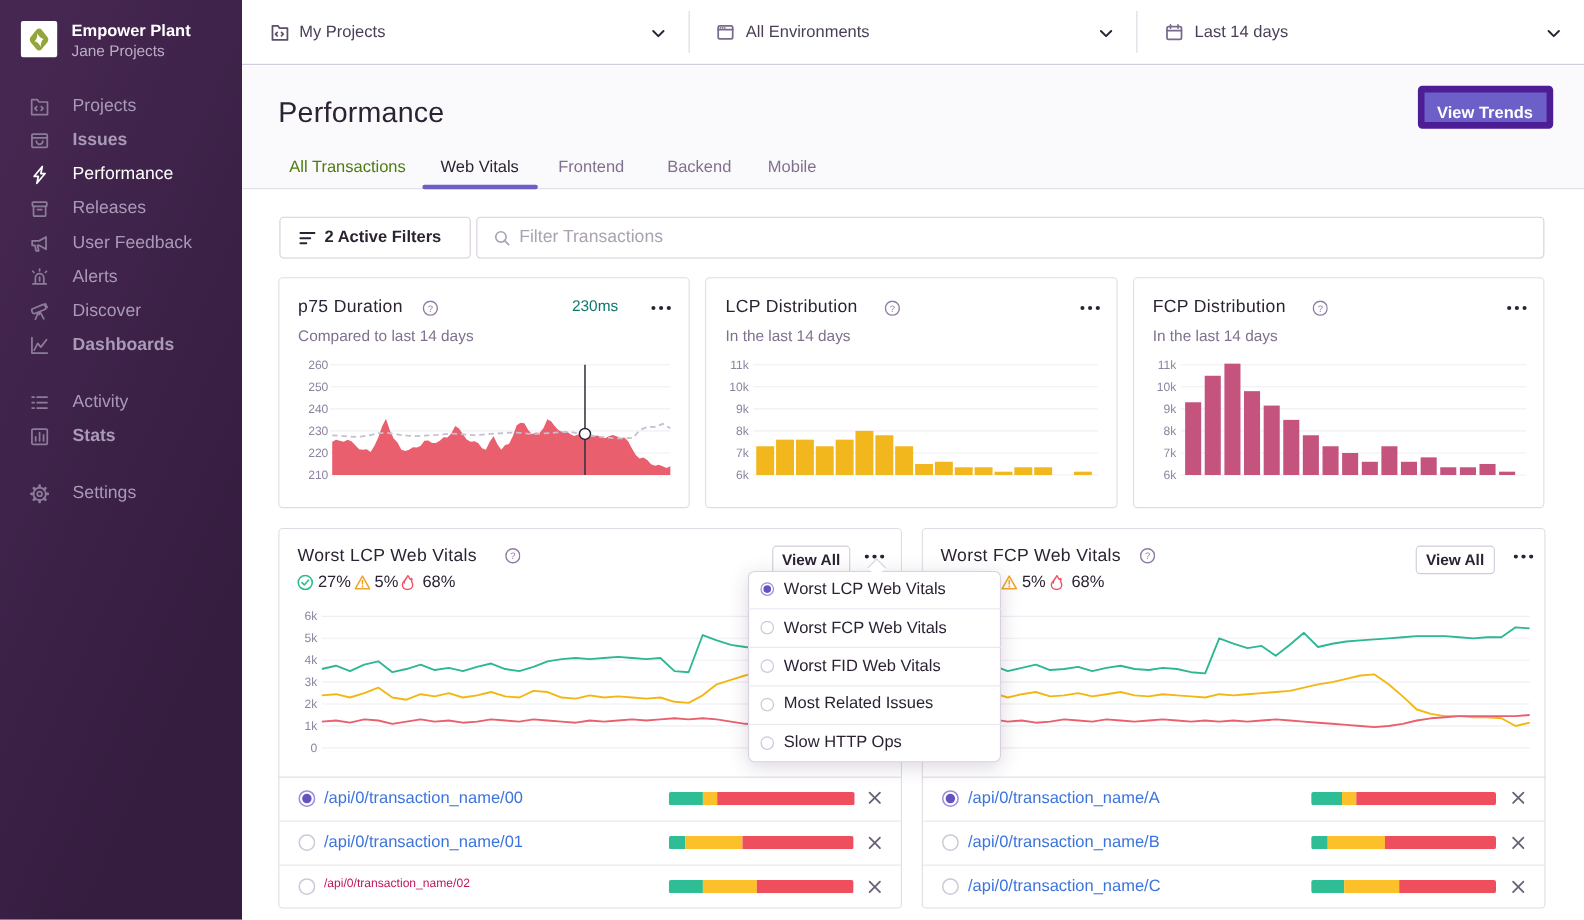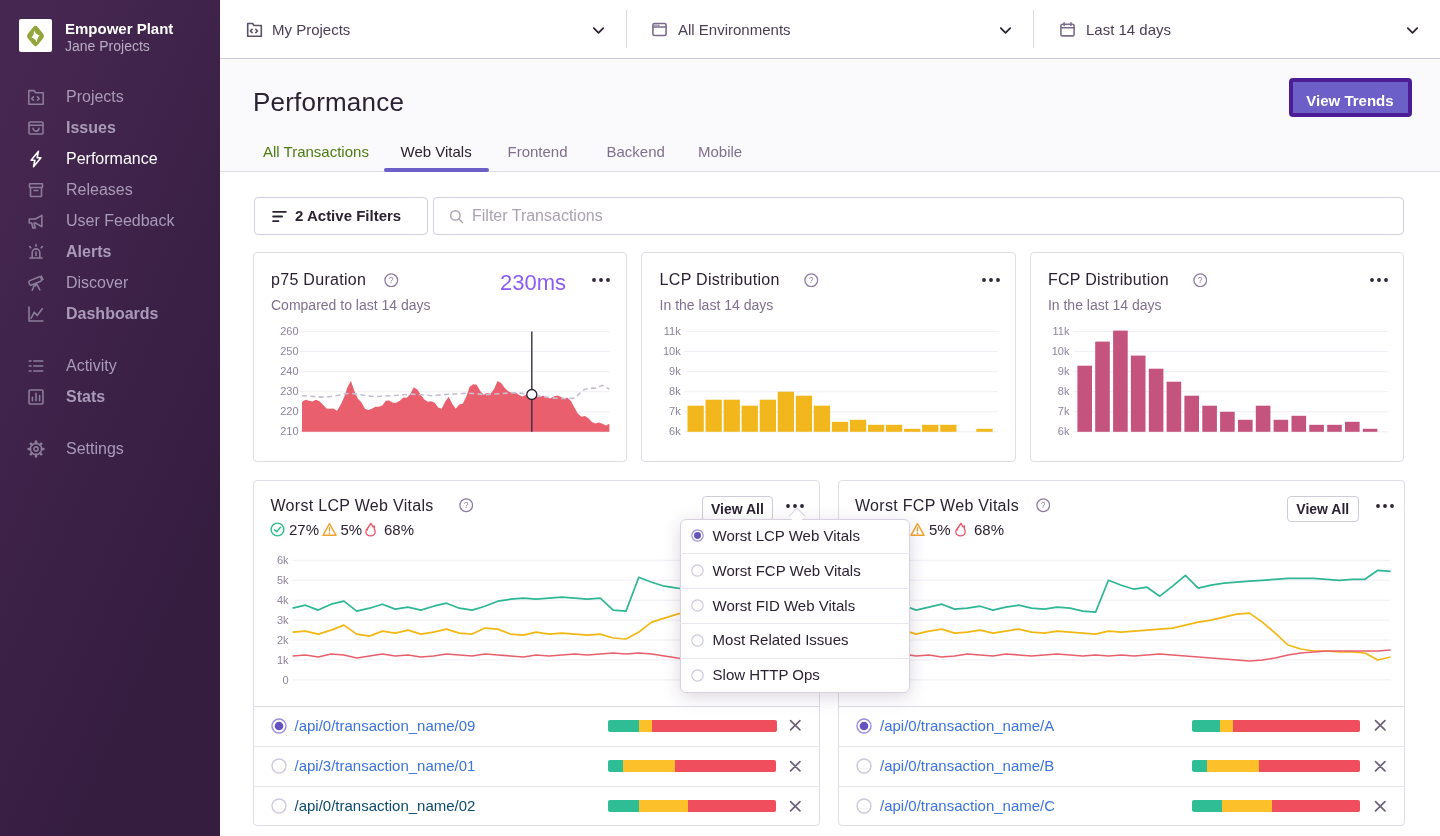--- a/index.html
+++ b/index.html
@@ -40,21 +40,21 @@
 <svg style="position:absolute;left:27px;top:211.5px" width="18" height="18" viewBox="0 0 16 16" fill="none" stroke="#8b7d99" stroke-width="1.4" stroke-linejoin="round" stroke-linecap="round">
 <path d="M2 6.2 v3.6 h2.2 l1 4.4 h2.1 l-1-4.4 h1.2 l5.7 3.2 V3 L7.5 6.2 Z"></path>
     </svg>
 <div style="position:absolute;left:66px;top:210.5px;font-size:16px;line-height:20px;color:#a99bb8;font-weight:400">User Feedback</div>
 <svg style="position:absolute;left:27px;top:242.5px" width="18" height="18" viewBox="0 0 16 16" fill="none" stroke="#8b7d99" stroke-width="1.4" stroke-linejoin="round" stroke-linecap="round">
 <path d="M4.6 13 V8.6 a3.4 3.4 0 0 1 6.8 0 V13"></path>
 <path d="M2.6 13.4 H13.4"></path>
       <path d="M8 2.8 V1.4 M3.4 4.2 L2.4 3.2 M12.6 4.2 L13.6 3.2"></path>
 <path d="M8 8 v3"></path>
     </svg>
-<div style="position:absolute;left:66px;top:241.5px;font-size:16px;line-height:20px;color:#a99bb8;font-weight:700">Alerts</div>
+<div style="position:absolute;left:66px;top:241.5px;font-size:16px;line-height:20px;color:#a99bb8;font-weight:400">Alerts</div>
 <svg style="position:absolute;left:27px;top:274px" width="18" height="18" viewBox="0 0 16 16" fill="none" stroke="#8b7d99" stroke-width="1.4" stroke-linejoin="round" stroke-linecap="round">
 <rect x="1.6" y="4.1" width="11.5" height="4.2" rx="1.4" transform="rotate(-22 7.4 6.2)"></rect>
 <path d="M12.6 1.9 L14.2 4.8"></path>
 <path d="M6.8 9.3 L4.6 14.4 M8.6 8.8 L11.4 14.1 M7.6 10.6 V9"></path>
     </svg>
 <div style="position:absolute;left:66px;top:273px;font-size:16px;line-height:20px;color:#a99bb8;font-weight:400">Discover</div>
 <svg style="position:absolute;left:27px;top:305px" width="18" height="18" viewBox="0 0 16 16" fill="none" stroke="#8b7d99" stroke-width="1.4" stroke-linejoin="round" stroke-linecap="round">
 <path d="M1.8 1.8 V14.2 H14.2"></path>
 <path d="M3.6 11.8 L6.5 6.4 L9 9.4 L13.6 3.4"></path>
     </svg>
@@ -108,21 +108,21 @@
 <path d="M1.8 6.4 H14.2"></path>
     <path d="M4.8 1.6 v2.6 M11.2 1.6 v2.6"></path>
   </svg>
 <div class="abs" style="left:1086px;top:21px;font-size:15px;color:#4a3e57">Last 14 days</div>
 <svg style="position:absolute;left:1405px;top:23px" width="15" height="15" viewBox="0 0 16 16" fill="none" stroke="#2b2233" stroke-width="1.9" stroke-linecap="round" stroke-linejoin="round">
 <path d="M3 5.5 L8 10.5 L13 5.5"></path>
   </svg>
 
 <div class="abs" style="left:220px;top:60px;width:1220px;height:112px;background:#faf9fb;border-bottom:1px solid #e0dce5"></div>
 <div class="abs" style="left:253px;top:87px;font-size:26px;color:#2b2233;letter-spacing:0.2px">Performance</div>
-<div class="abs" style="left:1288.5px;top:78px;width:123px;height:39px;background:#6c5fc7;border:4px solid #4c1d95;border-radius:4px;color:#fff;font-size:15px;font-weight:bold;text-align:center;line-height:37px">View Trends</div>
+<div class="abs" style="left:1288.5px;top:78px;width:123px;height:39px;background:#6c5fc7;border:6px solid #4c1d95;border-radius:4px;color:#fff;font-size:15px;font-weight:bold;text-align:center;line-height:37px">View Trends</div>
 <div class="abs" style="left:263px;top:143px;font-size:15px;color:#4d7c0f">All Transactions</div>
 <div class="abs" style="left:400.5px;top:143px;font-size:15px;color:#2b2233">Web Vitals</div>
 <div class="abs" style="left:507.5px;top:143px;font-size:15px;color:#80708f">Frontend</div>
 <div class="abs" style="left:606.5px;top:143px;font-size:15px;color:#80708f">Backend</div>
 <div class="abs" style="left:698px;top:143px;font-size:15px;color:#80708f">Mobile</div>
 <div class="abs" style="left:383.5px;top:168px;width:105px;height:4px;background:#6c5fc7;border-radius:2px"></div>
 
 <div class="abs" style="left:254px;top:197px;width:174px;height:38px;background:#fff;border:1px solid #d5cede;border-radius:4px"></div>
 <svg style="position:absolute;left:271px;top:207.5px" width="17" height="17" viewBox="0 0 16 16" fill="none" stroke="#2b2233" stroke-width="1.7" stroke-linecap="round">
 <path d="M2 3.6 H14 M2 8 H10.4 M2 12.4 H7"></path>
@@ -137,21 +137,21 @@
 
 <div class="abs" style="left:253px;top:252px;width:374.3px;height:210px;background:#fff;border:1px solid #e0dce5;border-radius:4px"></div>
 <div class="abs" style="left:641.3px;top:252px;width:374.3px;height:210px;background:#fff;border:1px solid #e0dce5;border-radius:4px"></div>
 <div class="abs" style="left:1029.6px;top:252px;width:374.3px;height:210px;background:#fff;border:1px solid #e0dce5;border-radius:4px"></div>
 
 <div class="abs" style="left:271px;top:271px;font-size:16px;color:#2b2233;letter-spacing:0.3px">p75 Duration</div>
 <svg style="position:absolute;left:384.45px;top:272.75px" width="14.5" height="14.5" viewBox="0 0 16 16">
 <circle cx="8" cy="8" r="7" fill="none" stroke="#8e7ba4" stroke-width="1.4"></circle>
 <text x="8" y="11.4" text-anchor="middle" font-size="9.5" fill="#8e7ba4" font-family="Liberation Sans">?</text>
   </svg>
-<div class="abs" style="left:500px;top:270px;width:82px;text-align:left;font-size:22px;color:#8b5cf6;font-weight:500">230ms</div>
+<div class="abs" style="left:500px;top:270px;width:82px;text-align:center;font-size:14px;color:#0f766e;font-weight:500">230ms</div>
 <svg style="position:absolute;left:592px;top:278px" width="18" height="4" viewBox="0 0 18 4">
 <circle cx="2" cy="2" r="1.9" fill="#2b2233"></circle>
     <circle cx="9" cy="2" r="1.9" fill="#2b2233"></circle>
     <circle cx="16" cy="2" r="1.9" fill="#2b2233"></circle>
   </svg>
 <div class="abs" style="left:271px;top:297px;font-size:14px;color:#80708f">Compared to last 14 days</div>
 <svg class="abs" style="left:253px;top:252px" width="374.3" height="210" viewBox="253 252 374.3 210">
 <line x1="300.0" y1="331.6" x2="609.4" y2="331.6" stroke="#f0edf4" stroke-width="1"></line>
 <line x1="300.0" y1="351.6" x2="609.4" y2="351.6" stroke="#f0edf4" stroke-width="1"></line>
 <line x1="300.0" y1="371.7" x2="609.4" y2="371.7" stroke="#f0edf4" stroke-width="1"></line>
@@ -304,45 +304,45 @@
     <polyline points="292.6,631.6 305.4,630.6 318.2,633.6 331.1,629.6 343.9,624.6 356.7,633.6 369.5,635.6 382.4,630.6 395.2,632.6 408.0,629.6 420.8,633.6 433.6,631.6 446.5,628.6 459.3,632.6 472.1,633.6 484.9,627.6 497.8,628.6 510.6,633.6 523.4,634.6 536.2,631.6 549.0,633.6 561.9,632.6 574.7,633.6 587.5,634.6 600.3,633.6 613.2,637.5 626.0,638.5 638.8,631.6 651.6,621.6 664.5,617.6 677.3,613.6 690.1,610.6 702.9,609.6 715.7,608.6 728.6,607.7 741.4,608.6 754.2,607.7 767.0,606.7 779.9,607.7 792.7,608.6 805.5,607.7" fill="none" stroke="#f2b712" stroke-width="1.7" stroke-linejoin="round"></polyline>
     <polyline points="292.6,655.5 305.4,654.5 318.2,656.5 331.1,653.5 343.9,654.5 356.7,657.5 369.5,655.5 382.4,653.5 395.2,655.5 408.0,654.5 420.8,656.5 433.6,655.5 446.5,653.5 459.3,654.5 472.1,655.5 484.9,653.5 497.8,654.5 510.6,655.5 523.4,656.5 536.2,654.5 549.0,655.5 561.9,654.5 574.7,653.5 587.5,654.5 600.3,653.5 613.2,652.5 626.0,653.5 638.8,652.5 651.6,653.5 664.5,655.5 677.3,657.5 690.1,658.5 702.9,659.5 715.7,660.5 728.6,659.5 741.4,660.5 754.2,661.5 767.0,660.5 779.9,659.5 792.7,660.5 805.5,661.5" fill="none" stroke="#ea5f6e" stroke-width="1.7" stroke-linejoin="round"></polyline>
 </svg>
 <div class="abs" style="left:253px;top:705.5px;width:566.5px;height:1px;background:#e0dce5"></div>
 <div class="abs" style="left:253px;top:745.7px;width:566.5px;height:1px;background:#e8e4ed"></div>
 <div class="abs" style="left:253px;top:785.9px;width:566.5px;height:1px;background:#e8e4ed"></div>
 <svg style="position:absolute;left:270.5px;top:717.6px" width="16" height="16" viewBox="0 0 16 16">
 <circle cx="8" cy="8" r="7" fill="#fff" stroke="#9a8fd8" stroke-width="1.4"></circle>
 <circle cx="8" cy="8" r="4.3" fill="#6553c1"></circle>
   </svg>
-<div style="position:absolute;left:294.5px;top:716.6px;font-size:15px;color:#3c74dd">/api/0/transaction_name/09</div>
+<div style="position:absolute;left:294.5px;top:716.6px;font-size:15px;color:#3c74dd">/api/0/transaction_name/00</div>
 <div style="position:absolute;left:607.9px;top:719.6px;width:169px;height:12px;border-radius:2px;overflow:hidden;font-size:0">
     <div style="float:left;width:31px;height:12px;background:#2fbd95"></div>
     <div style="float:left;width:13px;height:12px;background:#fcc02b"></div>
     <div style="float:left;width:125px;height:12px;background:#ef4f5c"></div>
   </div>
 <svg style="position:absolute;left:789.45px;top:719.35px" width="12.5" height="12.5" viewBox="0 0 12 12" stroke="#6a6078" stroke-width="1.6" stroke-linecap="round">
 <path d="M1.5 1.5 L10.5 10.5 M10.5 1.5 L1.5 10.5"></path>
   </svg>
 <svg style="position:absolute;left:270.5px;top:757.8px" width="16" height="16" viewBox="0 0 16 16">
 <circle cx="8" cy="8" r="7" fill="#fff" stroke="#cfc8da" stroke-width="1.4"></circle>
   </svg>
-<div style="position:absolute;left:294.5px;top:756.8px;font-size:15px;color:#3c74dd">/api/3/transaction_name/01</div>
+<div style="position:absolute;left:294.5px;top:756.8px;font-size:15px;color:#3c74dd">/api/0/transaction_name/01</div>
 <div style="position:absolute;left:607.9px;top:759.8px;width:168px;height:12px;border-radius:2px;overflow:hidden;font-size:0">
     <div style="float:left;width:15px;height:12px;background:#2fbd95"></div>
     <div style="float:left;width:52px;height:12px;background:#fcc02b"></div>
     <div style="float:left;width:101px;height:12px;background:#ef4f5c"></div>
   </div>
 <svg style="position:absolute;left:789.45px;top:759.55px" width="12.5" height="12.5" viewBox="0 0 12 12" stroke="#6a6078" stroke-width="1.6" stroke-linecap="round">
 <path d="M1.5 1.5 L10.5 10.5 M10.5 1.5 L1.5 10.5"></path>
   </svg>
 <svg style="position:absolute;left:270.5px;top:798.0px" width="16" height="16" viewBox="0 0 16 16">
 <circle cx="8" cy="8" r="7" fill="#fff" stroke="#cfc8da" stroke-width="1.4"></circle>
   </svg>
-<div style="position:absolute;left:294.5px;top:797.0px;font-size:15px;color:#0c4a6e">/api/0/transaction_name/02</div>
+<div style="position:absolute;left:294.5px;top:797.0px;font-size:11px;color:#be185d">/api/0/transaction_name/02</div>
 <div style="position:absolute;left:607.9px;top:800.0px;width:168px;height:12px;border-radius:2px;overflow:hidden;font-size:0">
     <div style="float:left;width:31px;height:12px;background:#2fbd95"></div>
     <div style="float:left;width:49px;height:12px;background:#fcc02b"></div>
     <div style="float:left;width:88px;height:12px;background:#ef4f5c"></div>
   </div>
 <svg style="position:absolute;left:789.45px;top:799.75px" width="12.5" height="12.5" viewBox="0 0 12 12" stroke="#6a6078" stroke-width="1.6" stroke-linecap="round">
 <path d="M1.5 1.5 L10.5 10.5 M10.5 1.5 L1.5 10.5"></path>
   </svg>
 
 <div class="abs" style="left:855px;top:497px;font-size:16px;color:#2b2233;letter-spacing:0.3px">Worst FCP Web Vitals</div>

